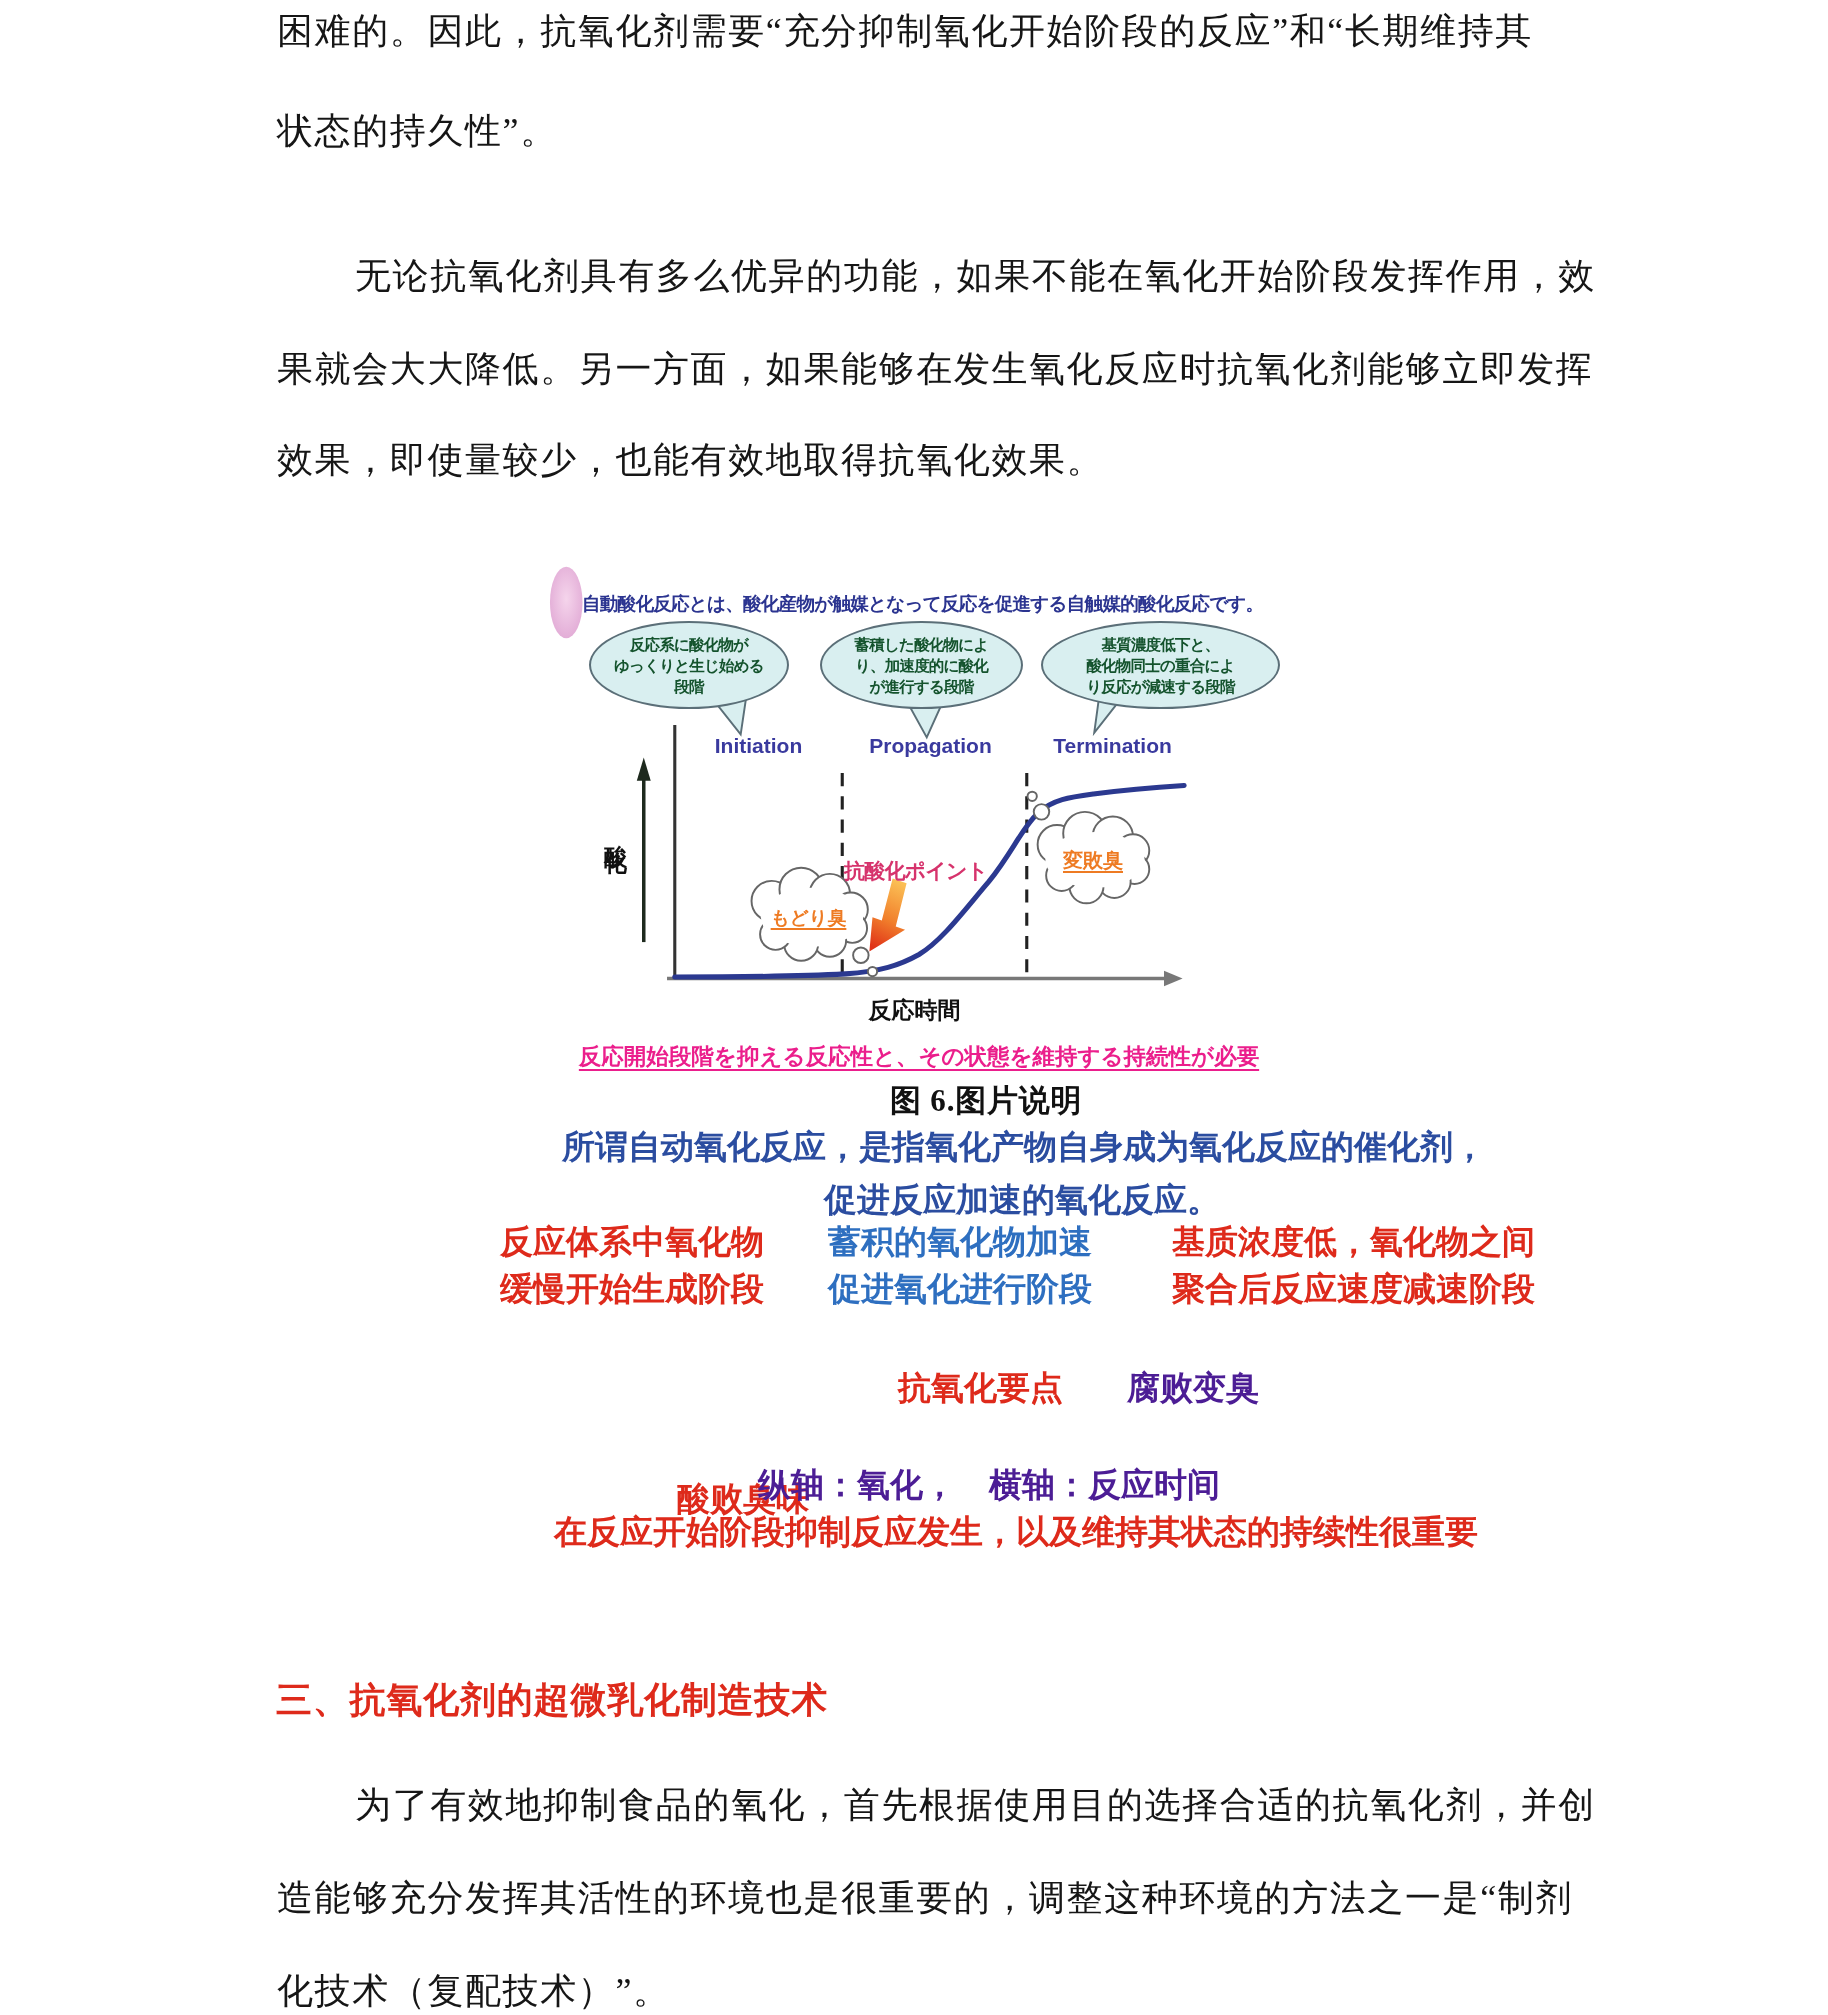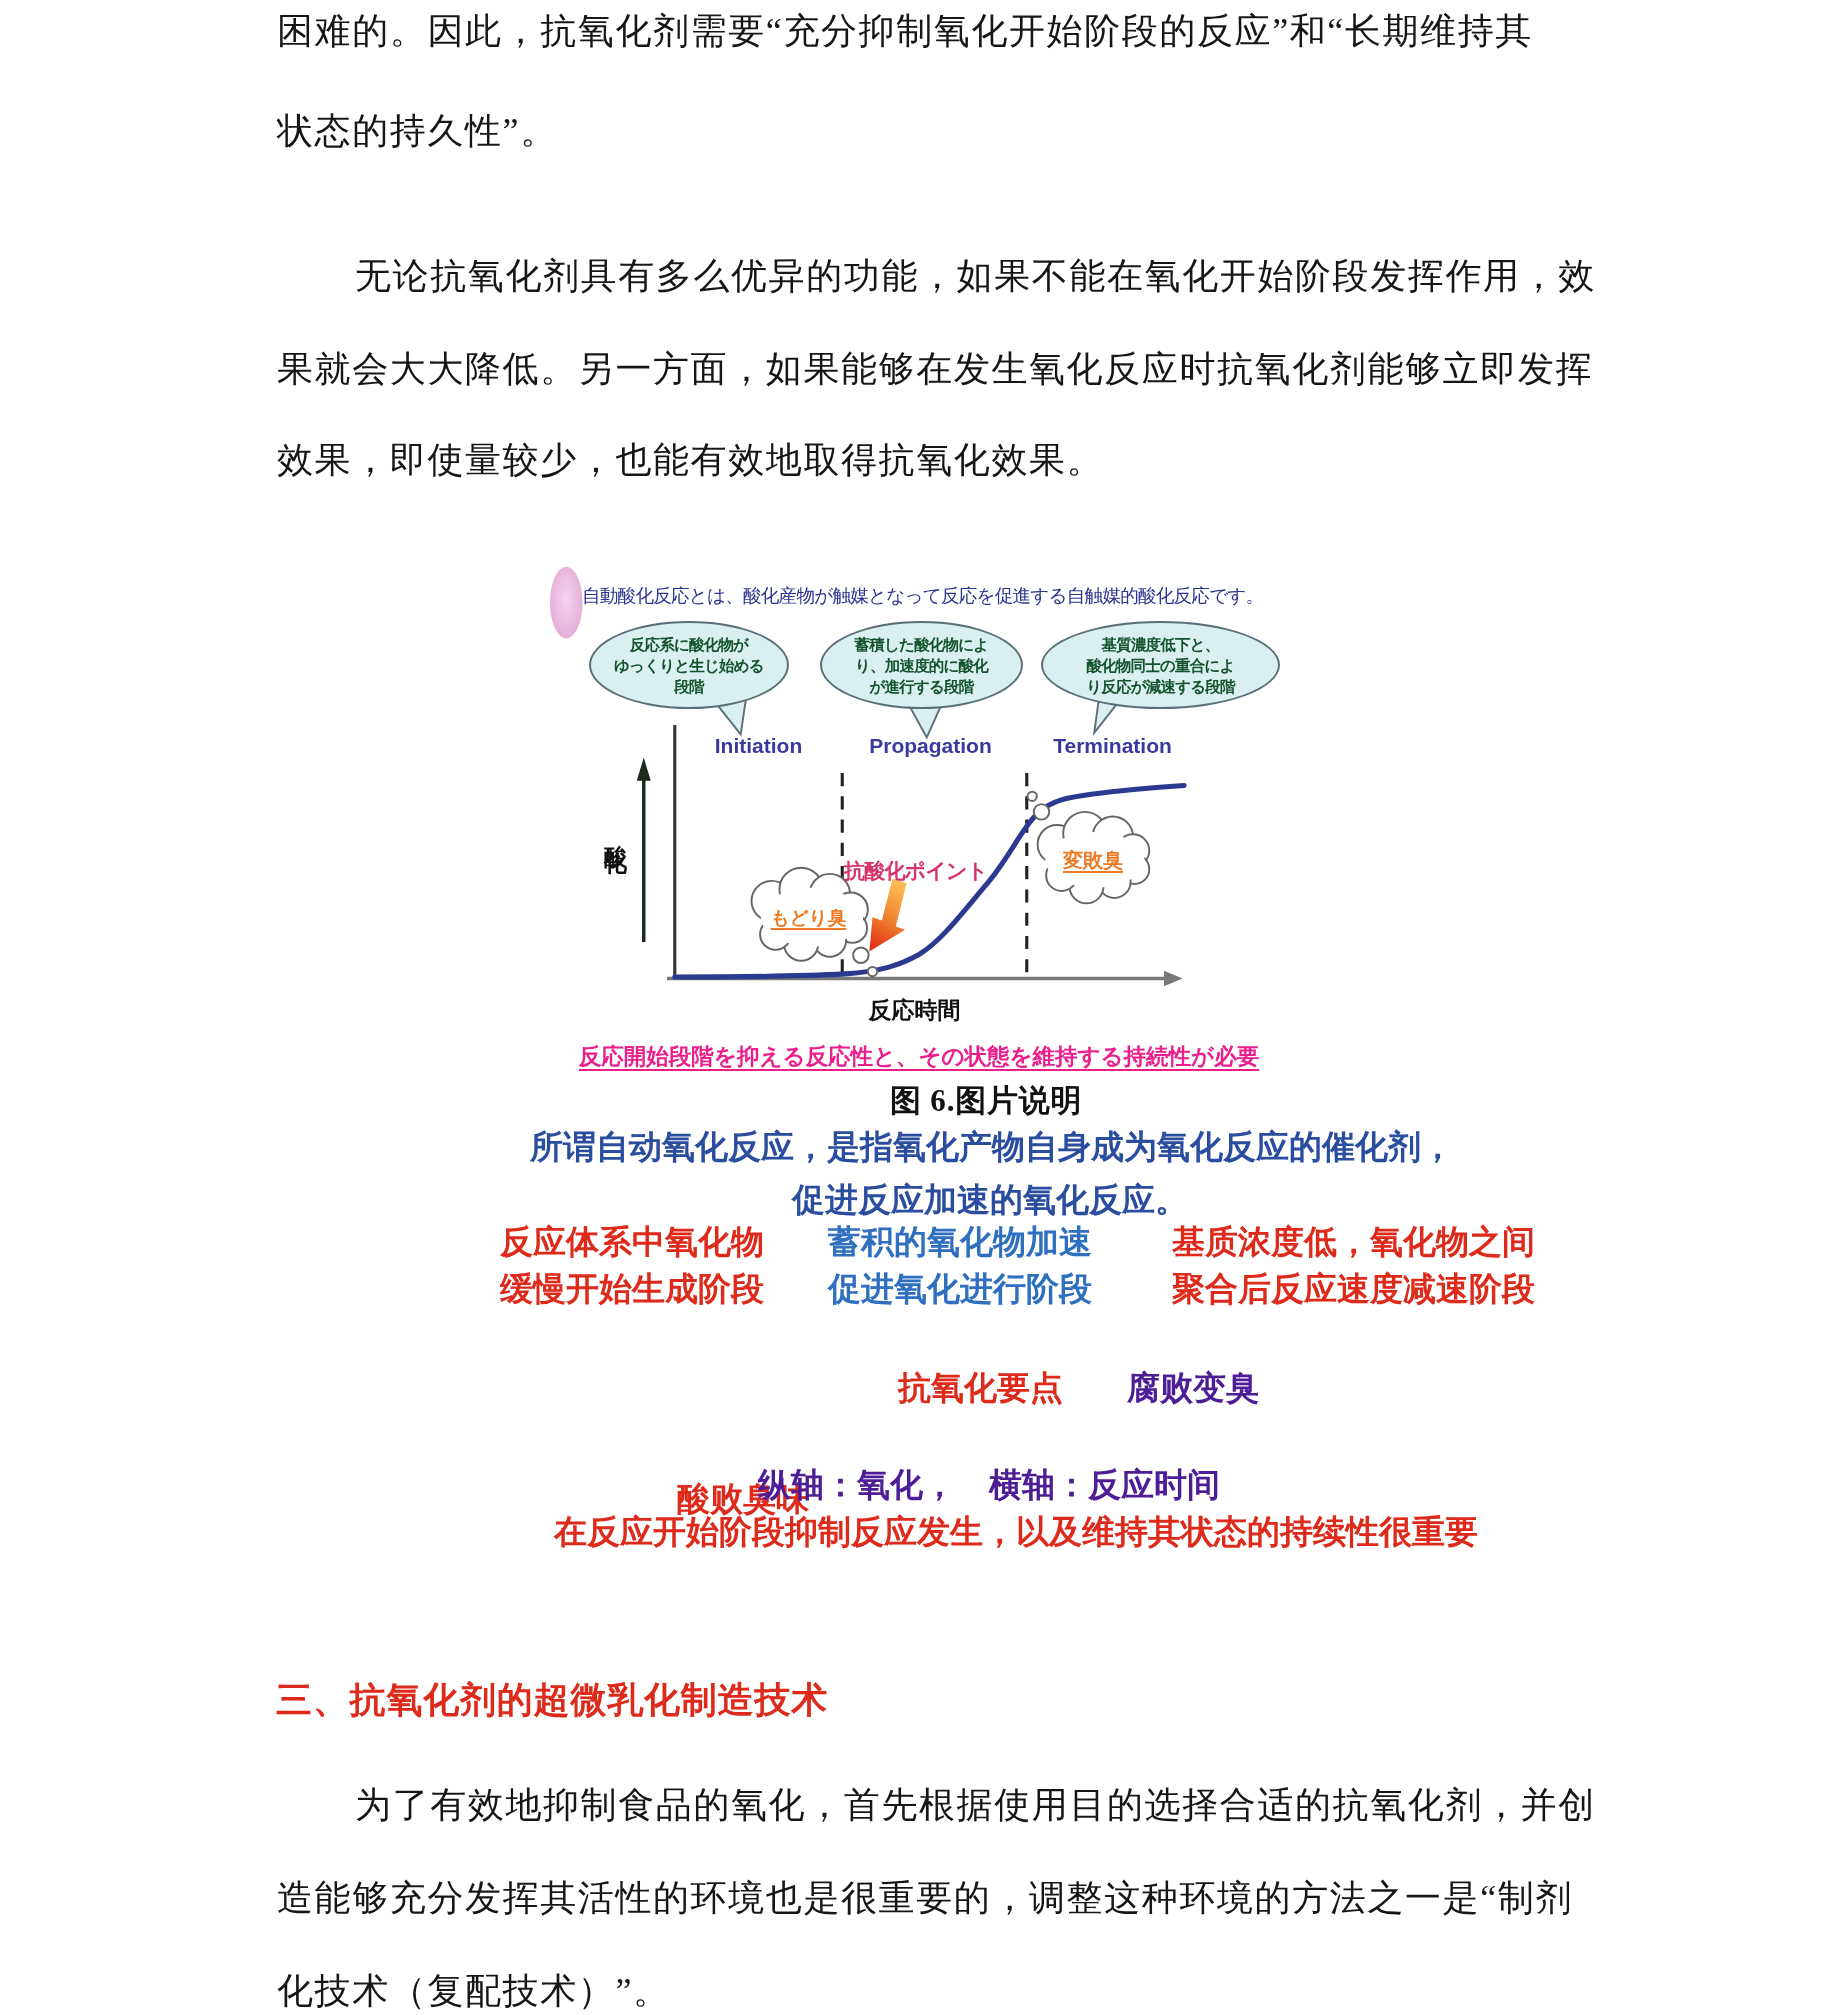--- a/index.html
+++ b/index.html
@@ -9,23 +9,23 @@
   }
   
   .bodyline{
     position:absolute;font-size:36px;line-height:1.25;letter-spacing:1.6px;
     white-space:nowrap;color:#161616;
   }
   
   .figure{position:absolute;left:539px;top:556px;width:760px;height:521px;background:#fff;}
   .figure .fsvg{position:absolute;left:0;top:0;width:760px;height:521px;}
   .fig-title{
-    position:absolute;left:43px;top:27px;white-space:nowrap;
+    position:absolute;left:43px;top:35px;white-space:nowrap;
     font-family:"Liberation Sans","DejaVu Sans",sans-serif;
-    font-weight:normal;font-size:18.6px;letter-spacing:-0.8px;color:var(--c-navy,#2b3490);
+    font-weight:bold;font-size:18.6px;letter-spacing:-0.8px;color:var(--c-navy,#2b3490);
   }
   .bubble{
     position:absolute;background:var(--c-bubble,#d9eff0);border:2.3px solid #5b6f78;border-radius:50%;
     box-sizing:border-box;display:flex;flex-direction:column;justify-content:center;
     text-align:center;font-family:"Liberation Sans","DejaVu Sans",sans-serif;
     font-weight:bold;font-size:15.5px;line-height:21px;color:#14532d;letter-spacing:-0.8px;
   }
   .bubble1{left:50px;top:65px;width:200px;height:88px;}
   .bubble2{left:281px;top:65px;width:203px;height:88px;}
   .bubble3{left:502px;top:65px;width:239px;height:88px;}
@@ -64,21 +64,21 @@
   
   .caption{
     position:absolute;left:890px;top:1080px;white-space:nowrap;
     font-weight:bold;font-size:31px;letter-spacing:0.8px;color:#111;
   }
   .trans{
     position:absolute;white-space:nowrap;font-weight:bold;font-size:33px;line-height:1.2;
   }
   .trans .tl{height:47px;}
   .c-red{color:var(--c-red,#de2a1b);margin-left:24px;}
-  .c-blue{color:var(--c-blue,#2b4da0);}
+  .c-blue{color:var(--c-blue,#2b4da0);margin-left:32px;}
   .c-colblue{color:var(--c-colblue,#2e6fc0);}
   .c-black{color:#4c1d95;}
   
   .sec-heading{
     position:absolute;left:276px;top:1676px;white-space:nowrap;
     font-weight:bold;font-size:36px;letter-spacing:0.8px;color:var(--c-red,#de2a1b);
   }
 </style>
 </head>
 <body>

